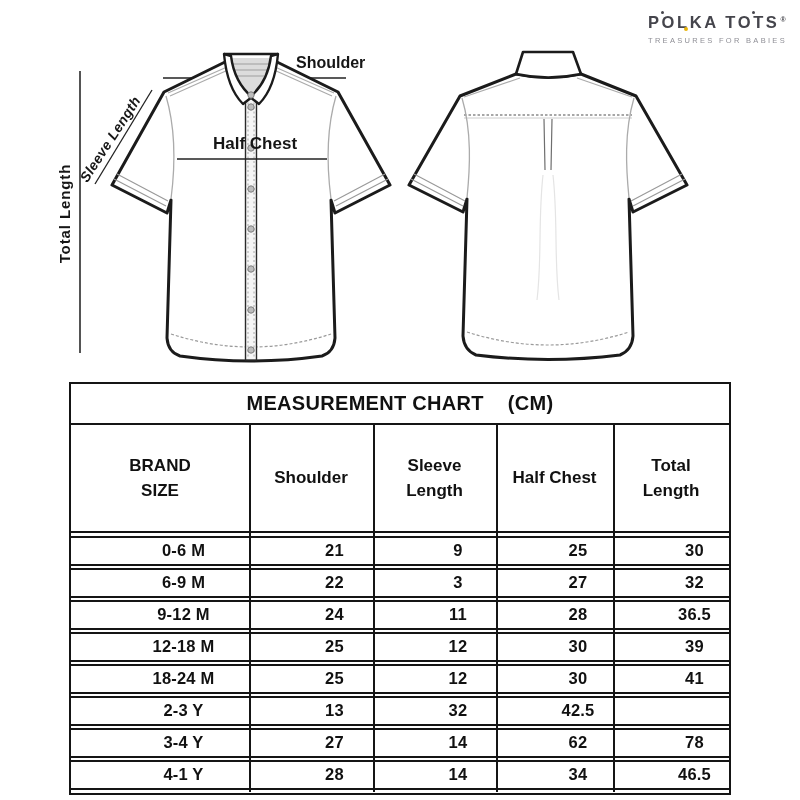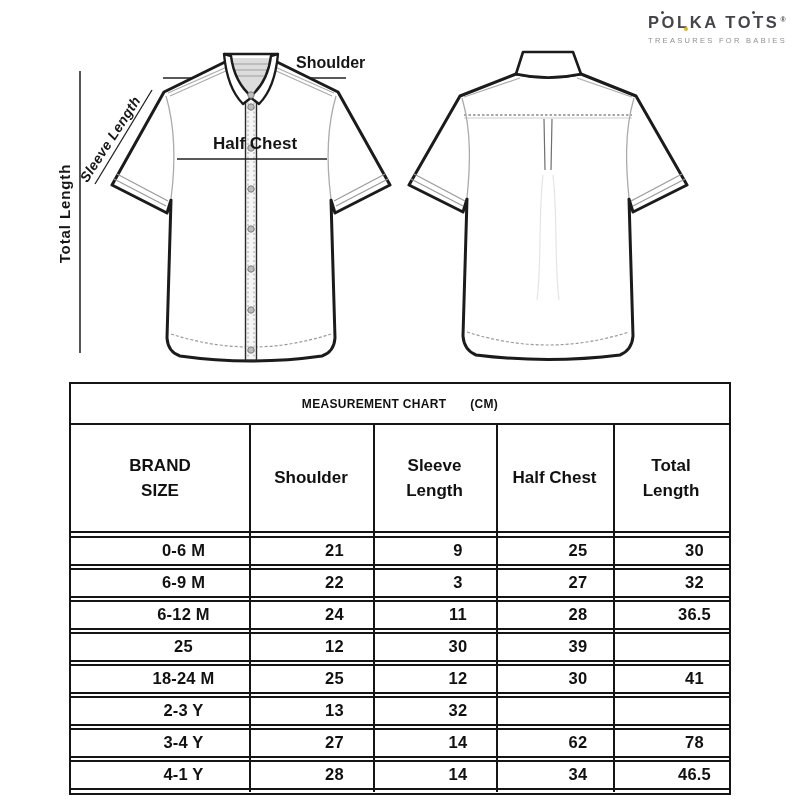--- a/index.html
+++ b/index.html
@@ -23,21 +23,21 @@
   .logo-dot{position:absolute;border-radius:50%;}
   .dot-y{width:4px;height:4px;background:#e9b50b;left:36px;top:14px;}
   .dot-d1{width:3px;height:3px;background:#45454c;left:13px;top:-2px;}
   .dot-d2{width:3px;height:3px;background:#45454c;left:104px;top:-2px;}
   .logo-tagline{margin-top:4px;font-size:7.5px;letter-spacing:2.3px;color:#8f8f96;white-space:nowrap;}
 
   
   .mtable{position:absolute;left:69px;top:382px;width:662px;height:413px;
           border:2.5px solid #151515;box-sizing:border-box;background:#fff;}
   .mt-title{height:39px;border-bottom:2px solid #151515;display:flex;align-items:center;
-            justify-content:center;gap:24px;font-size:12px;font-weight:700;letter-spacing:.3px;}
+            justify-content:center;gap:24px;font-size:20px;font-weight:700;letter-spacing:.3px;}
   .colstripes{background-image:linear-gradient(#151515,#151515),linear-gradient(#151515,#151515),
               linear-gradient(#151515,#151515),linear-gradient(#151515,#151515);
               background-size:2px 100%;background-position:178px 0,302px 0,425px 0,542px 0;
               background-repeat:no-repeat;}
   .mt-head{height:106px;border-bottom:2px solid #151515;display:grid;
            grid-template-columns:178px 124px 123px 117px auto;}
   .mt-head .mt-hcell{display:flex;align-items:center;justify-content:center;text-align:center;
            font-size:17px;font-weight:700;white-space:pre-line;line-height:1.5;}
   .mt-body{height:259px;display:flex;flex-direction:column;gap:2px;padding:2.5px 0;
            box-sizing:border-box;}
@@ -163,43 +163,45 @@
           <div class="mt-cell">30</div>
         </div>
         <div class="mt-row">
           <div class="mt-cell">6-9 M</div>
           <div class="mt-cell">22</div>
           <div class="mt-cell">3</div>
           <div class="mt-cell">27</div>
           <div class="mt-cell">32</div>
         </div>
         <div class="mt-row">
-          <div class="mt-cell">6-12 M</div>
+          <div class="mt-cell">9-12 M</div>
           <div class="mt-cell">24</div>
           <div class="mt-cell">11</div>
           <div class="mt-cell">28</div>
           <div class="mt-cell">36.5</div>
         </div>
         <div class="mt-row">
+          <div class="mt-cell">12-18 M</div>
           <div class="mt-cell">25</div>
           <div class="mt-cell">12</div>
           <div class="mt-cell">30</div>
           <div class="mt-cell">39</div>
         </div>
         <div class="mt-row">
           <div class="mt-cell">18-24 M</div>
           <div class="mt-cell">25</div>
           <div class="mt-cell">12</div>
           <div class="mt-cell">30</div>
           <div class="mt-cell">41</div>
         </div>
         <div class="mt-row">
           <div class="mt-cell">2-3 Y</div>
           <div class="mt-cell">13</div>
           <div class="mt-cell">32</div>
+          <div class="mt-cell">42.5</div>
         </div>
         <div class="mt-row">
           <div class="mt-cell">3-4 Y</div>
           <div class="mt-cell">27</div>
           <div class="mt-cell">14</div>
           <div class="mt-cell">62</div>
           <div class="mt-cell">78</div>
         </div>
         <div class="mt-row">
           <div class="mt-cell">4-1 Y</div>

